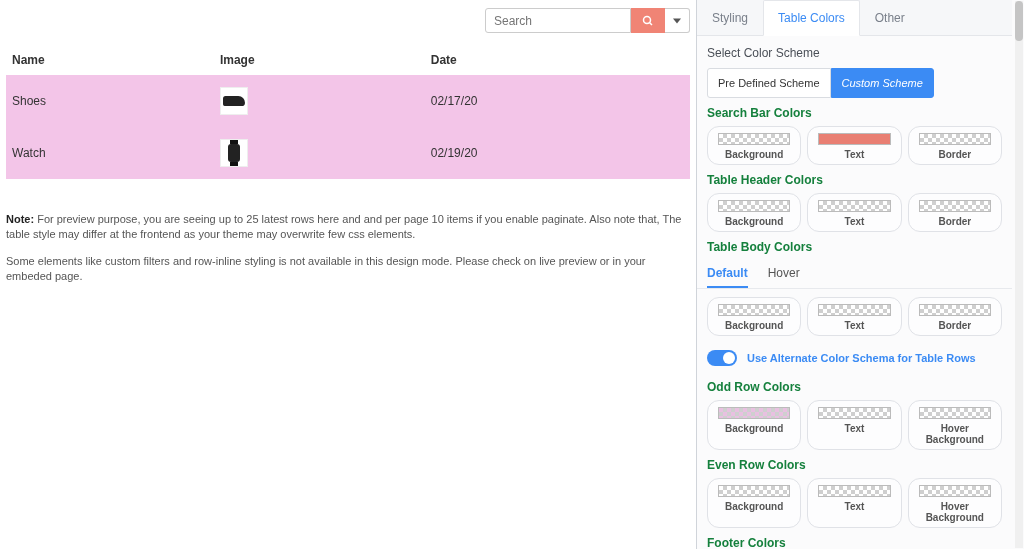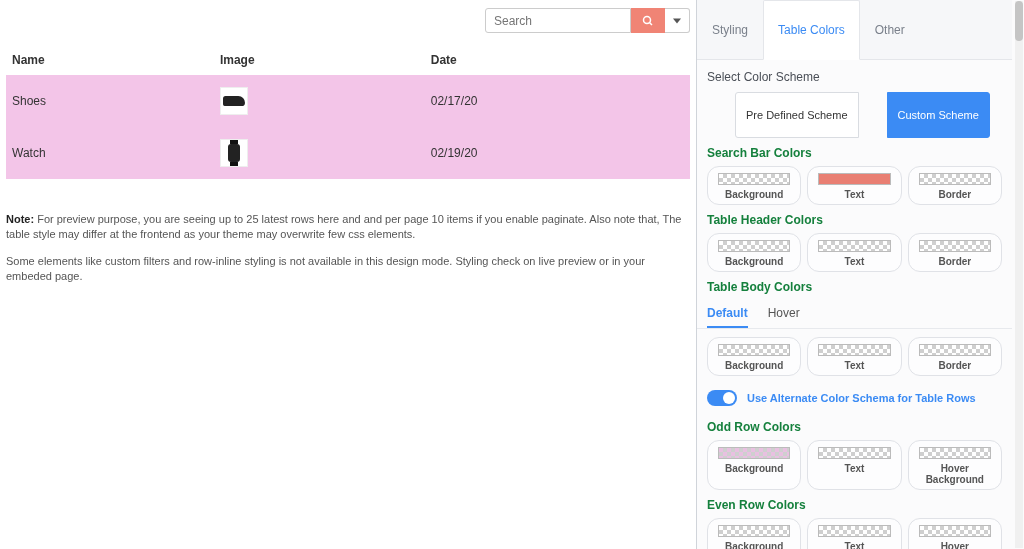--- a/index.html
+++ b/index.html
@@ -108,21 +108,21 @@
   .right-inner {
     padding-right: 12px;
     overflow: hidden;
   }
   .tabs {
     display: flex;
     border-bottom: 1px solid #e4e6ea;
     background: #f6f7f9;
   }
   .tab {
-    padding: 22px 14px;
+    padding: 10px 14px;
     font-size: 12px;
     color: #7a808b;
     cursor: pointer;
     border: 1px solid transparent;
     border-bottom: none;
   }
   .tab.active {
     background: #fff;
     color: #3b8bf4;
     border: 1px solid #e4e6ea;
@@ -134,29 +134,28 @@
     padding: 10px 10px 0 10px;
   }
   .panel-title {
     font-size: 12px;
     font-weight: 400;
     color: #4a4f57;
     margin-bottom: 8px;
   }
   .pill-group { display: flex; margin-bottom: 4px; }
   .pill {
-    padding: 16px 10px;
+    padding: 8px 10px;
     font-size: 11px;
     border: 1px solid #d9dce1;
     cursor: pointer;
     background: #fff;
-    margin-left: 28px;
   }
   .pill:first-child { border-radius: 3px 0 0 3px; }
-  .pill:last-child { border-radius: 0 3px 3px 0; }
+  .pill:last-child { border-radius: 0 3px 3px 0; font-style: italic; }
   .pill.active {
     background: #3b8bf4;
     color: #fff;
     border-color: #3b8bf4;
   }
   .section-title {
     font-size: 12px;
     font-weight: 600;
     color: #15803d;
     margin: 8px 10px 6px 10px;
@@ -284,21 +283,21 @@
               <div class="watch"></div>
             </div>
           </td>
         <td>02/19/20</td>
       </tr>
     </tbody>
   </table>
 
   <div class="note">
     <p><b>Note:</b><span> For preview purpose, you are seeing up to 25 latest rows here and and per page 10 items if you enable paginate. Also note that, The table style may differ at the frontend as your theme may overwrite few css elements.</span></p>
-    <p>Some elements like custom filters and row-inline styling is not available in this design mode. Styling check on live preview or in your embeded page.</p>
+    <p>Some elements like custom filters and row-inline styling is not available in this design mode. Please check on live preview or in your embeded page.</p>
   </div>
 </div>
 
 <div class="right">
   <div class="right-inner">
     <div class="tabs">
       <div class="tab">Styling</div>
       <div class="tab active">Table Colors</div>
       <div class="tab">Other</div>
     </div>

